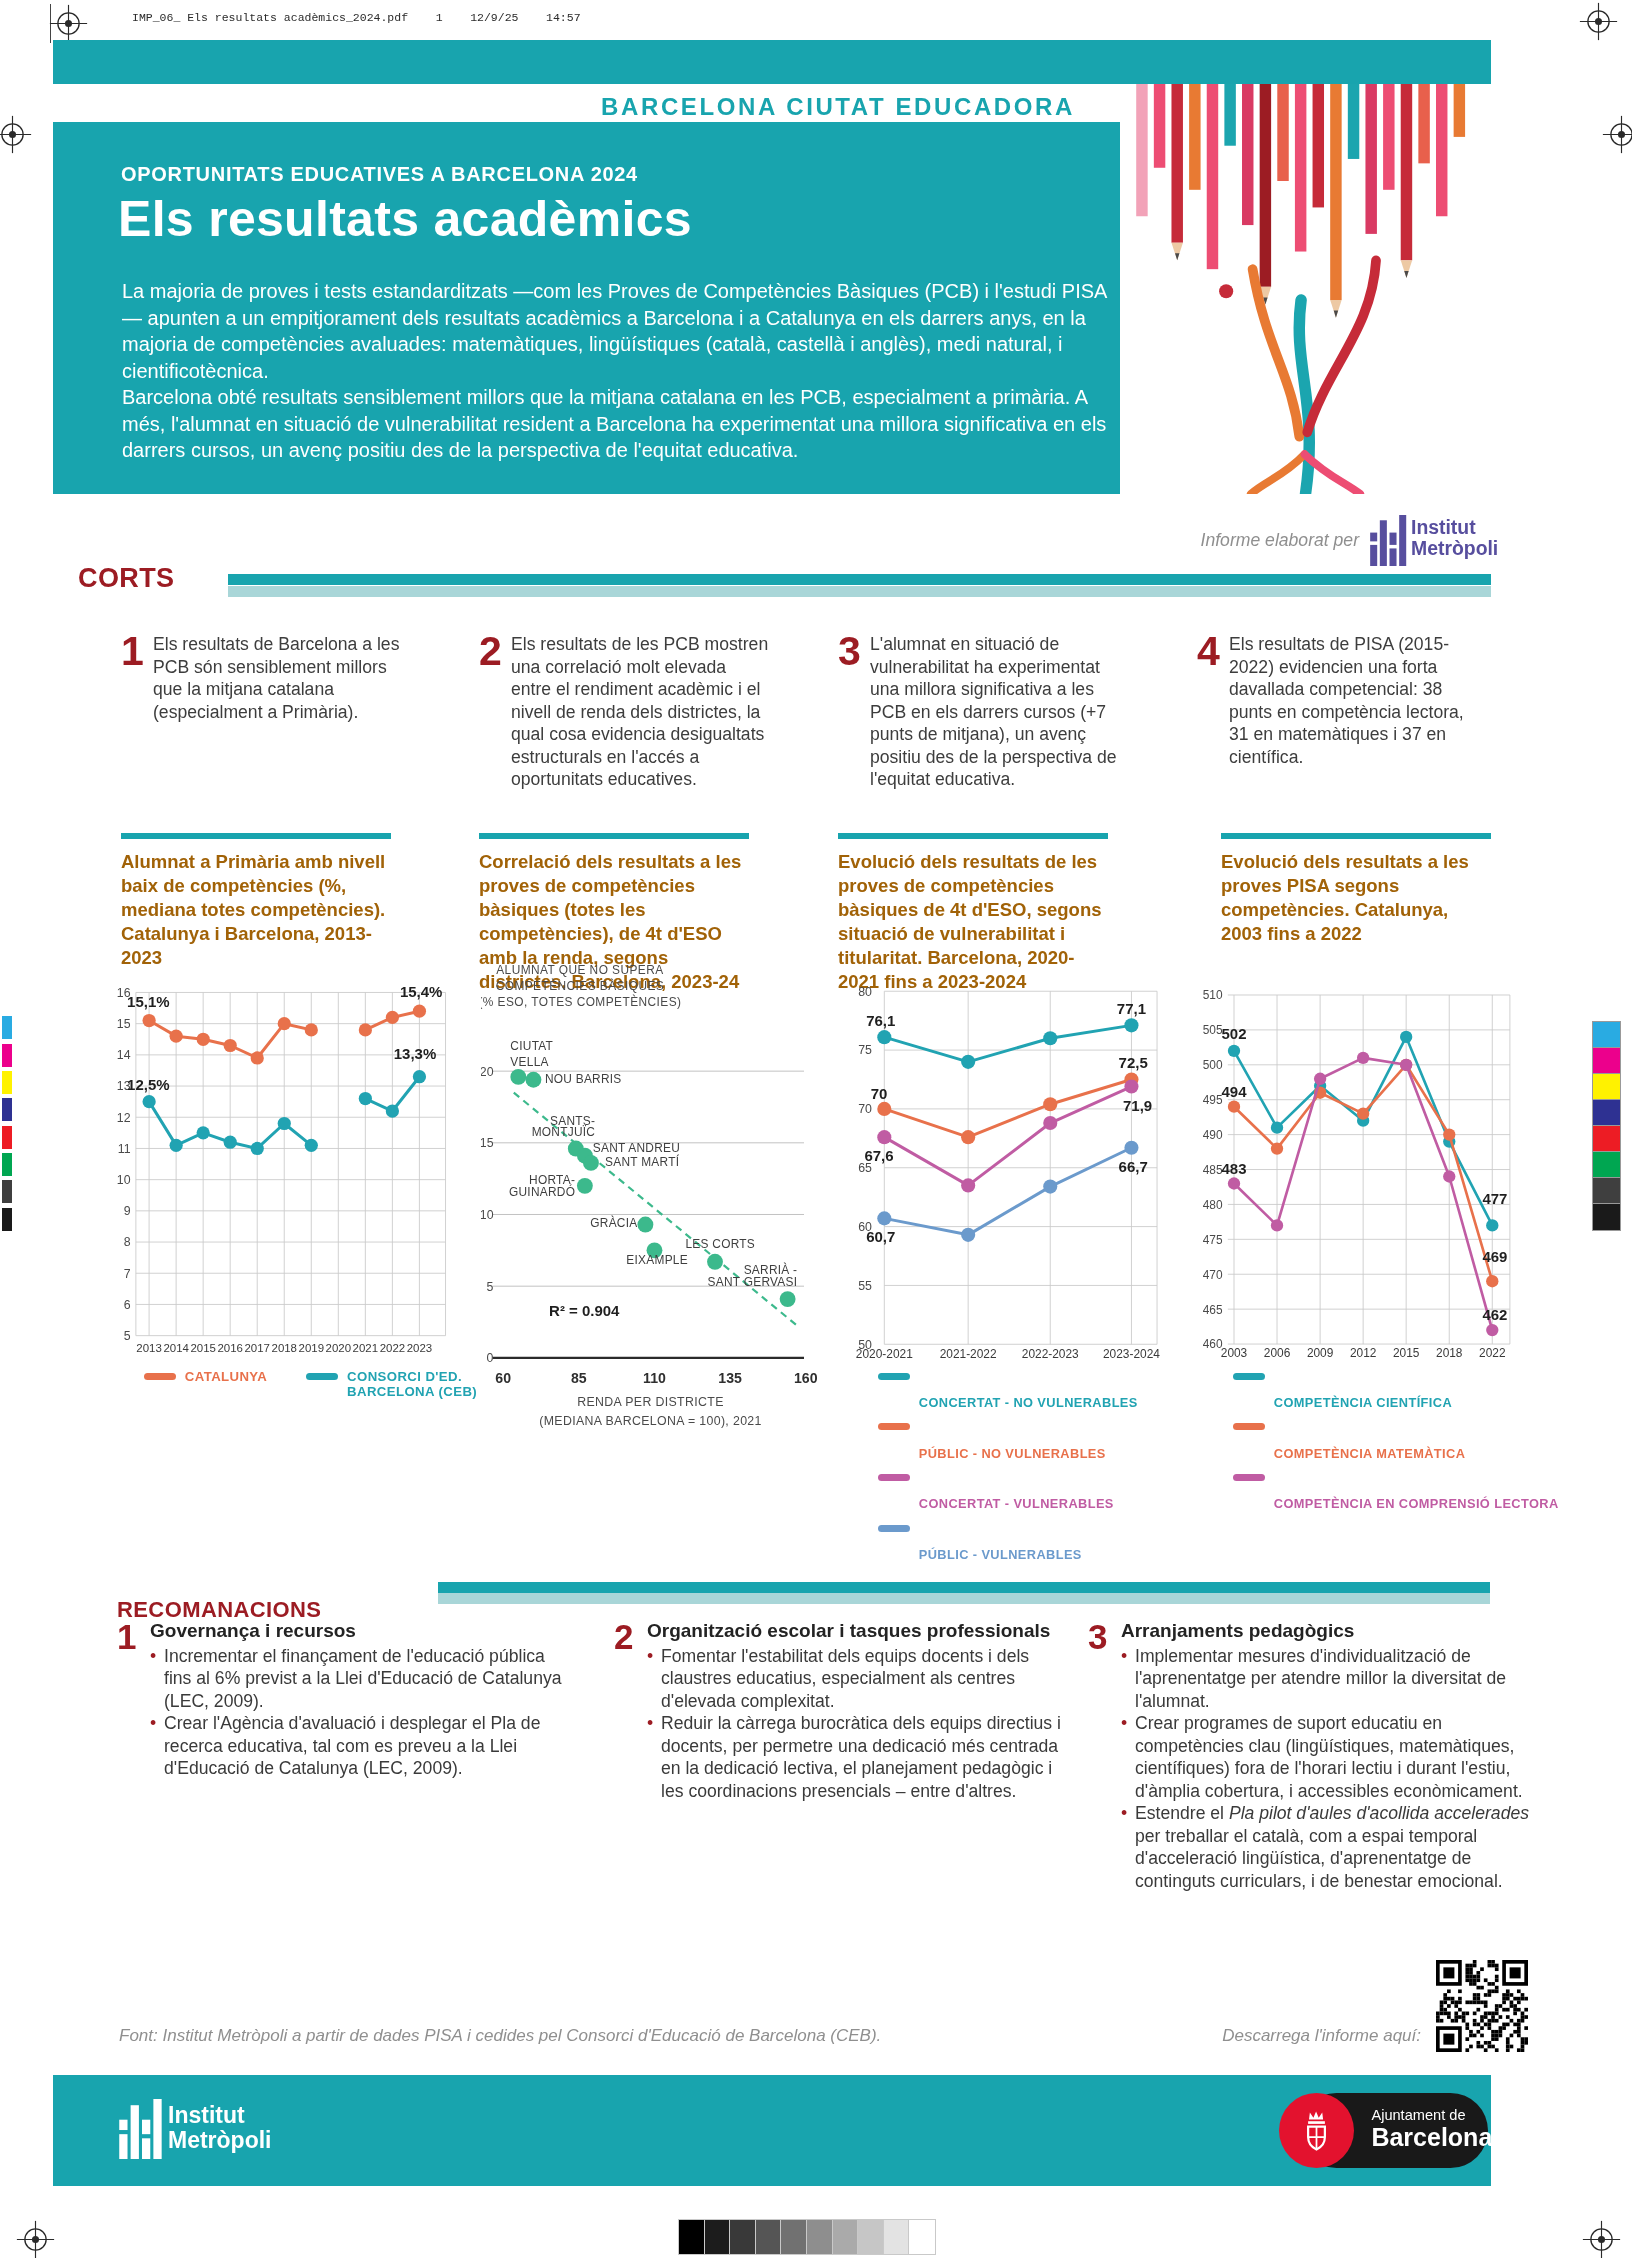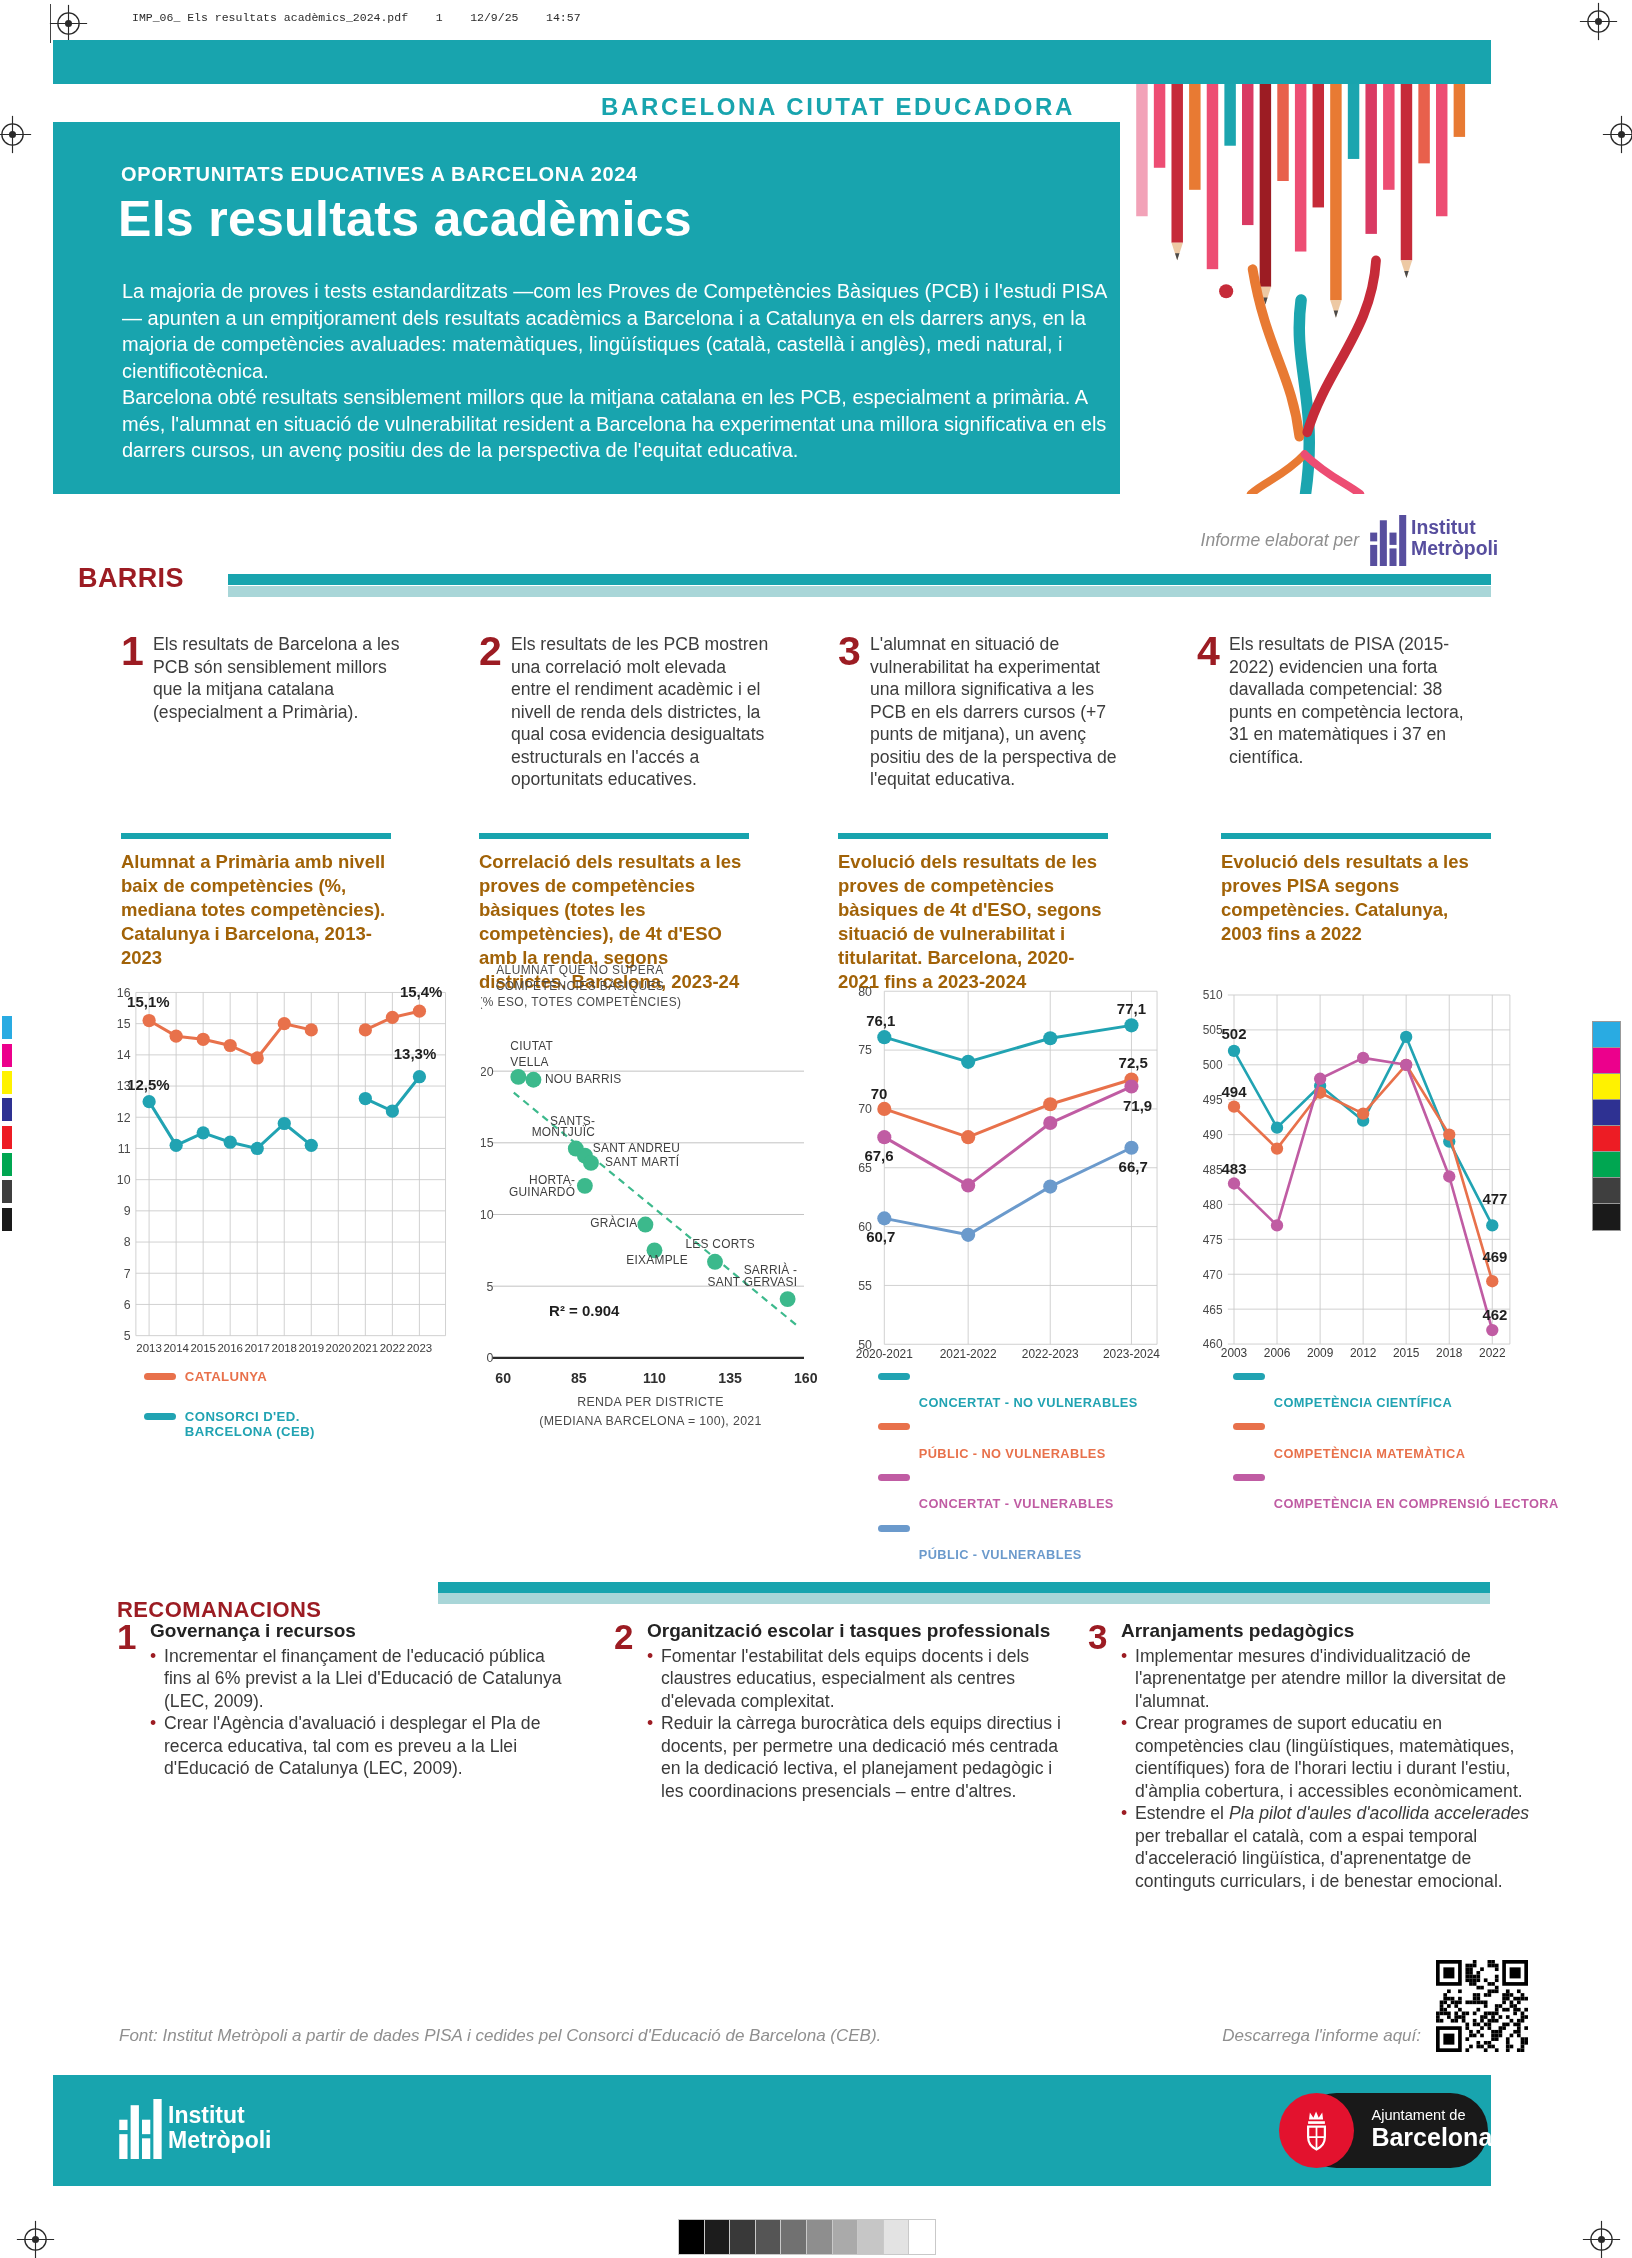--- a/index.html
+++ b/index.html
@@ -42,21 +42,21 @@
   .dnum{position:absolute;left:0;top:-5.3px;font-size:41px;font-weight:bold;color:var(--dark_red);}
   .dtext{margin-left:32px;font-size:17.6px;line-height:22.5px;color:#3d3d3d;width:258px;}
 
   
   .fig-title{top:833px;width:270px;}
   .fig-title .tbar{height:6.2px;background:var(--teal);margin-bottom:10.6px;}
   .fig-title .ft{font-size:18.5px;line-height:24px;font-weight:bold;color:#a16207;}
 
   
   .legend{display:flex;}
-  .legend.row{flex-direction:column;gap:25px;}
+  .legend.row{flex-direction:row;gap:39px;}
   .legend.col{flex-direction:column;gap:9.7px;}
   .li{display:flex;gap:8.8px;align-items:flex-start;}
   .sw{width:32px;height:7px;border-radius:3.5px;flex:none;margin-top:3.5px;}
   .ll{font-size:13.2px;font-weight:bold;letter-spacing:0.4px;line-height:15px;}
   .legend.col .ll{font-size:12.8px;margin-top:26px;}
 
   
   .rcol{top:1620px;}
   .rnum{position:absolute;left:0;top:-3.5px;font-size:35px;font-weight:bold;color:var(--dark_red);}
   .rbody{margin-left:33px;}
@@ -209,21 +209,21 @@
           <rect x="22" y="38" width="8" height="20"></rect>
         <rect x="33" y="0" width="8" height="58"></rect>
       </g>
     </svg>
     <div class="txt">
       <div>Institut</div>
       <div>Metròpoli</div>
     </div>
   </div>
 
-  <div class="abs sechead dades-head">BARRIS</div>
+  <div class="abs sechead dades-head">CORTS</div>
   <div class="abs bar dark" style="left:228px;top:574px;width:1263px;"></div>
   <div class="abs bar light" style="left:228px;top:586px;width:1263px;"></div>
 
   <div class="abs ditem" style="left:121px;">
     <span class="dnum">1</span>
     <div class="dtext">Els resultats de Barcelona a les PCB són sensiblement millors que la mitjana catalana (especialment a Primària).</div>
   </div>
   <div class="abs ditem" style="left:479px;">
     <span class="dnum">2</span>
     <div class="dtext">Els resultats de les PCB mostren una correlació molt elevada entre el rendiment acadèmic i el nivell de renda dels districtes, la qual cosa evidencia desigualtats estructurals en l'accés a oportunitats educatives.</div>

